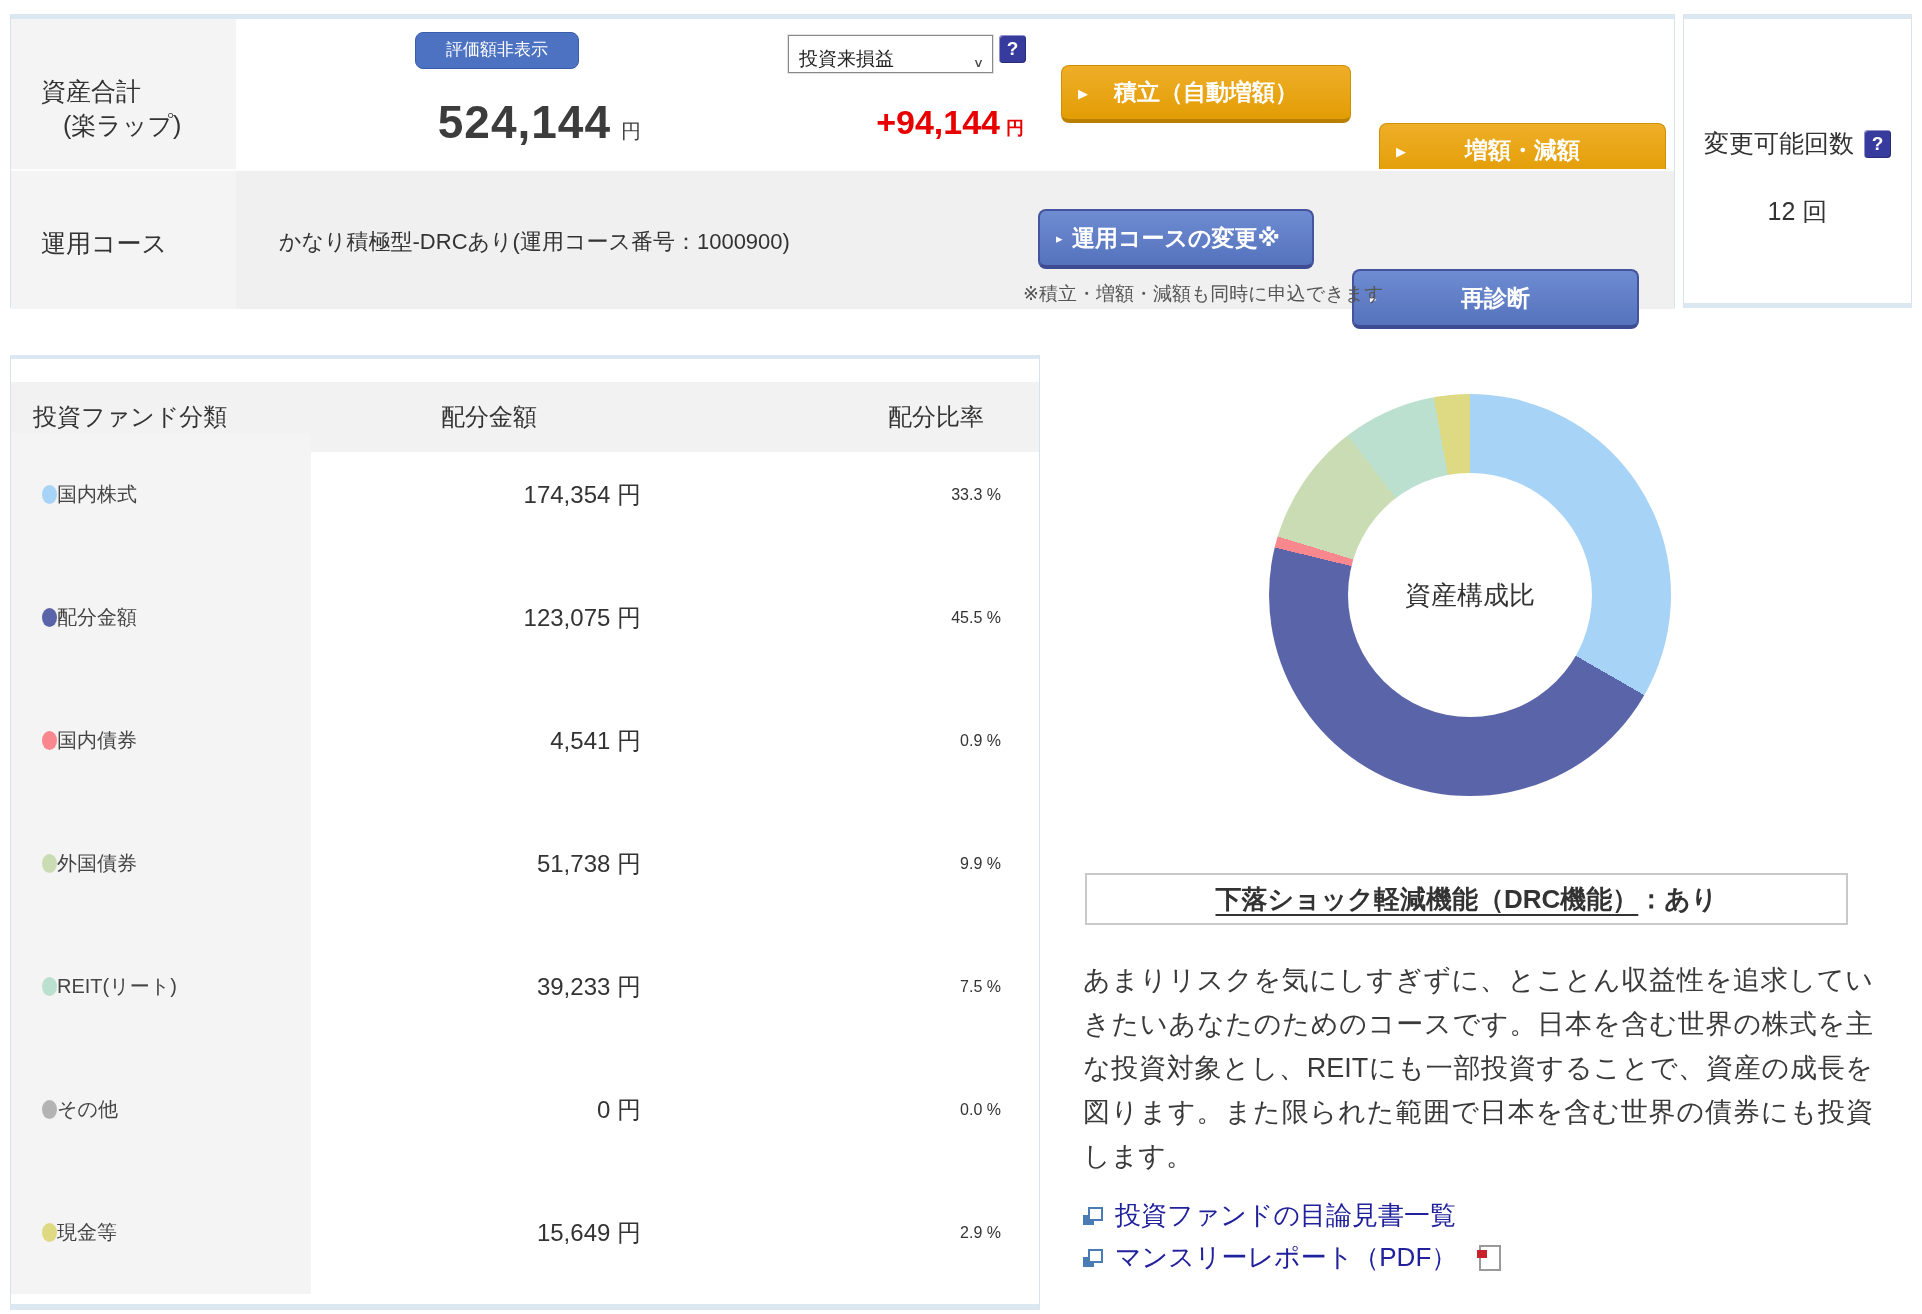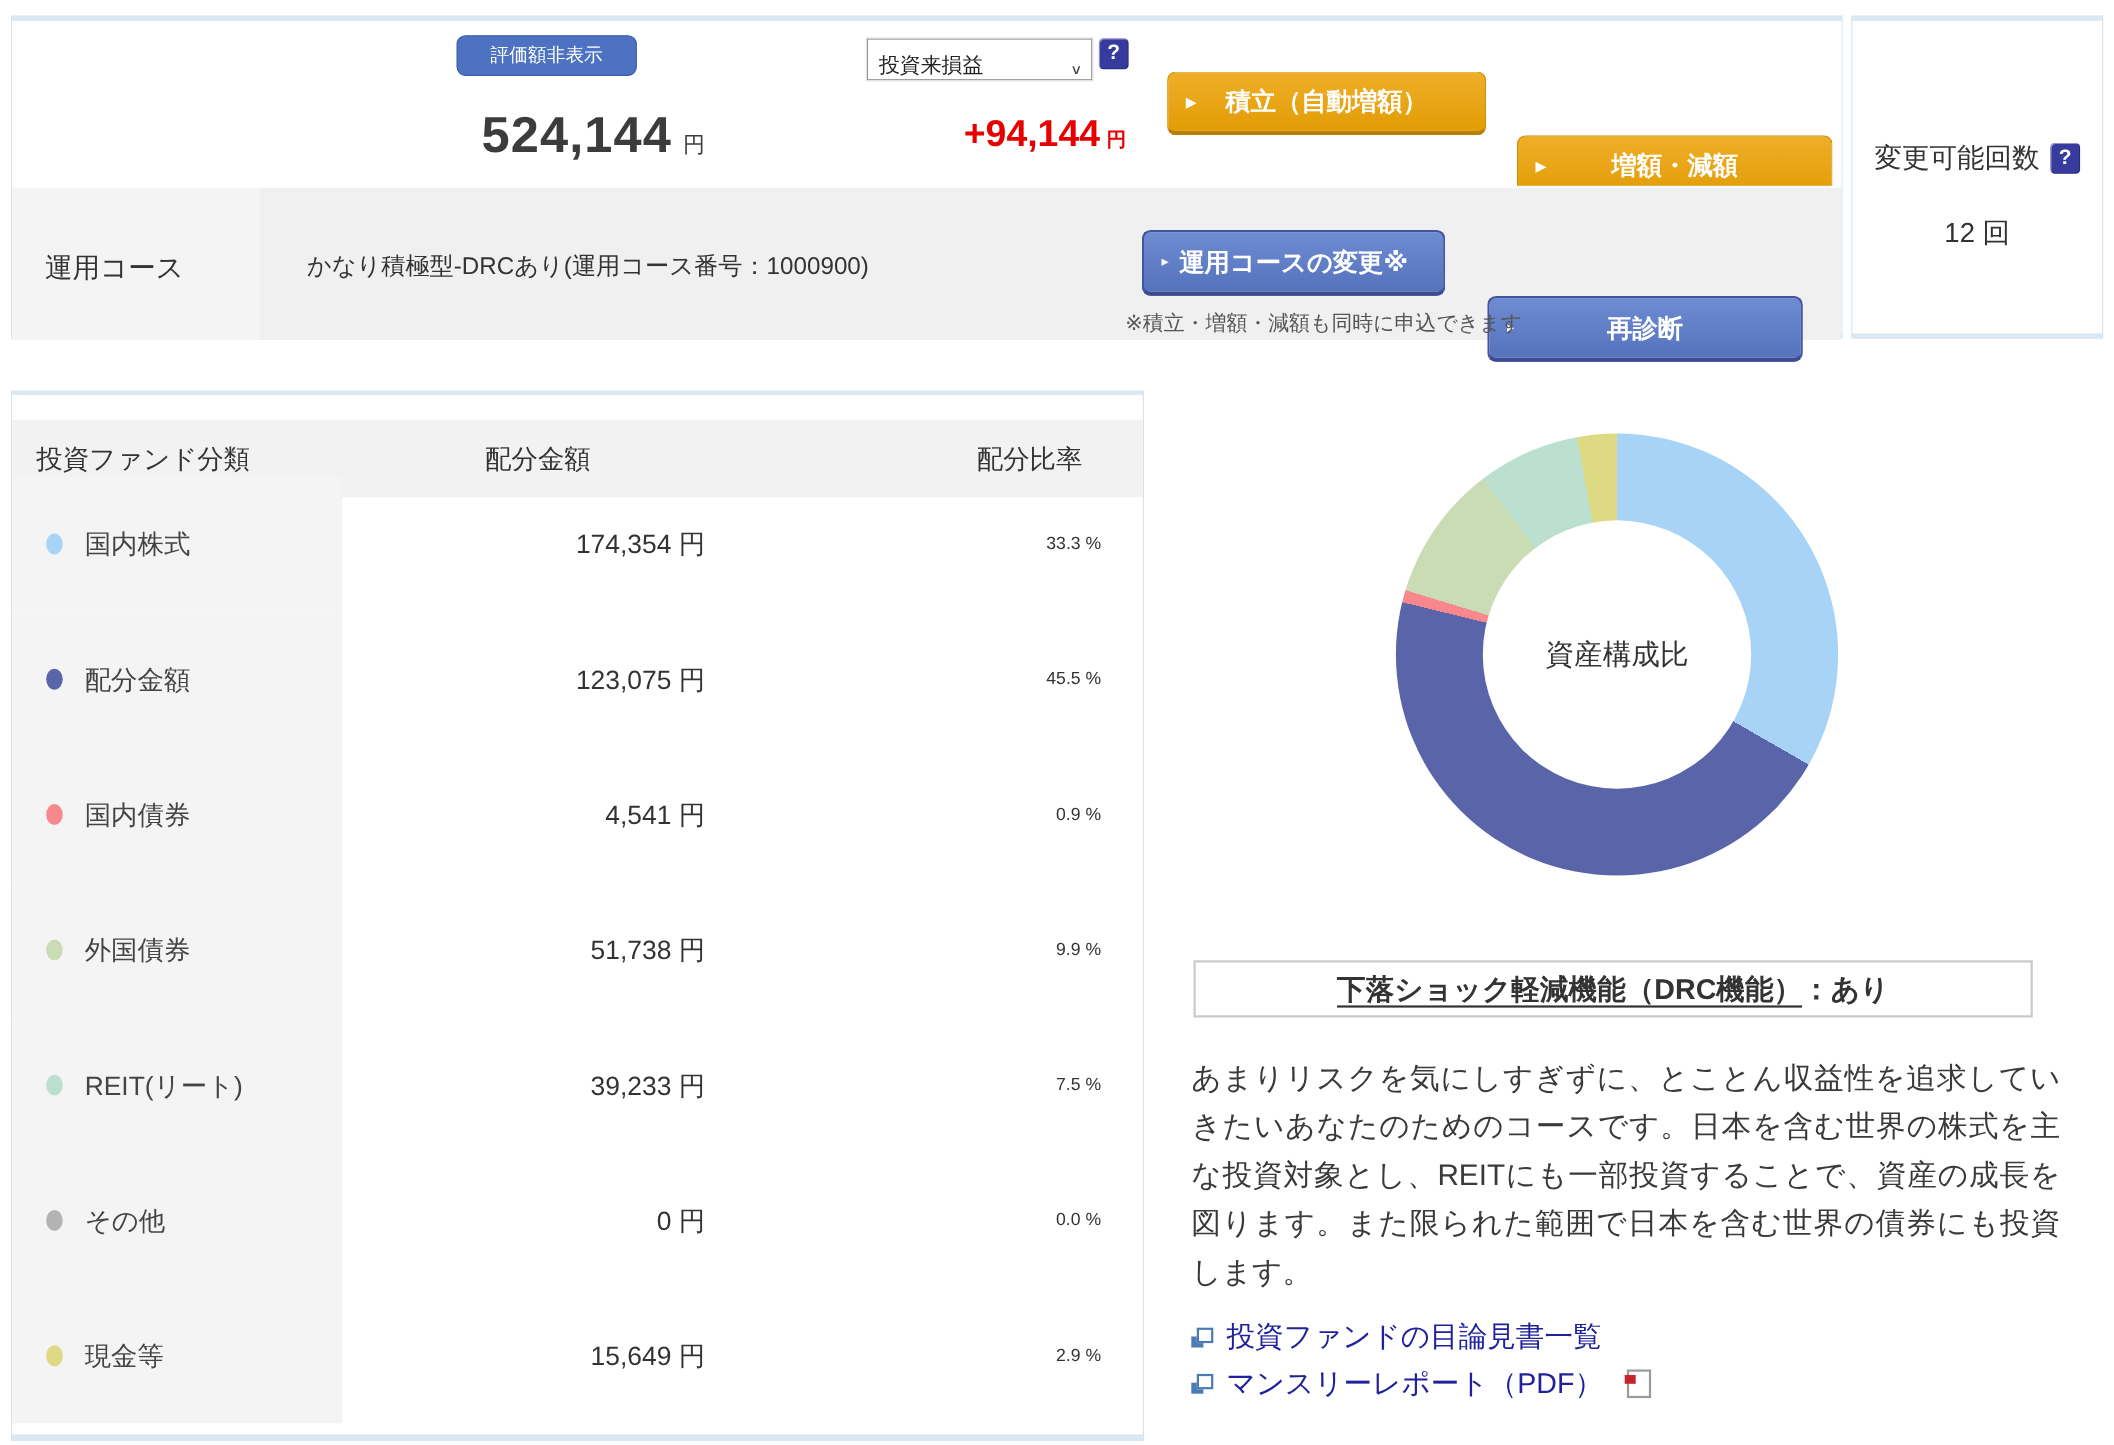--- a/index.html
+++ b/index.html
@@ -73,21 +73,21 @@
   
   #alloc-header{position:absolute;left:0;top:0;width:100%;height:70px;background:#f2f2f2;display:flex;align-items:center;margin-top:23px;}
   .hdr{font-size:24px;color:#333;}
   #hdr-cat{position:absolute;left:22px;}
   #hdr-amt{position:absolute;left:430px;width:250px;}
   #hdr-pct{position:absolute;left:800px;width:250px;text-align:center;}
   #alloc-body{position:absolute;left:0;top:74px;width:100%;}
   .alloc-row{position:relative;height:123px;}
   .alloc-label-cell{position:absolute;left:0;top:0;width:300px;height:100%;background:#f4f4f4;display:flex;align-items:center;}
   .bullet{width:15px;height:19px;border-radius:50%;margin-left:31px;flex:0 0 auto;}
-  .cat-label{font-size:24px;color:#444;margin-left:20px;}
+  .cat-label{font-size:20px;color:#444;}
   .amt-cell{position:absolute;left:330px;top:0;width:300px;height:100%;display:flex;align-items:center;justify-content:flex-end;font-size:24px;color:#333;}
   .pct-cell{position:absolute;left:690px;top:0;width:300px;height:100%;display:flex;align-items:center;justify-content:flex-end;font-size:16px;color:#333;text-align:center;}
 
   
   #donut{left:1269px;top:394px;width:402px;height:402px;border-radius:50%;}
   #donut-hole{position:absolute;left:79px;top:79px;width:244px;height:244px;border-radius:50%;background:#fff;
     display:flex;align-items:center;justify-content:center;}
   #donut-center-label{font-size:26px;color:#333;}
 
   
@@ -107,20 +107,24 @@
   .pdf-band{position:absolute;left:-4px;top:3px;width:10px;height:8px;background:#c8232c;}
 </style>
 </head>
 <body>
 
 <div id="screen">
 
   <div class="panel abs" id="top-left-panel">
 
     <div id="row1">
+      <div id="row1-label" class="row-label-cell">
+        <div class="abs big-label" style="left:30px;top:56px;">資産合計</div>
+        <div class="abs big-label" style="left:52px;top:90px;">(楽ラップ)</div>
+      </div>
 
       <div class="pill-btn abs" style="left:404px;top:13px;width:162px;height:35px;">評価額非表示</div>
 
       <div class="abs" style="left:238px;top:76px;width:392px;text-align:right;">
         <span class="total-amount">524,144</span><span class="unit">円</span>
       </div>
 
       <div class="dropdown abs" style="left:777px;top:16px;">
         <span>投資来損益</span>
         <span class="chev">∨</span>

